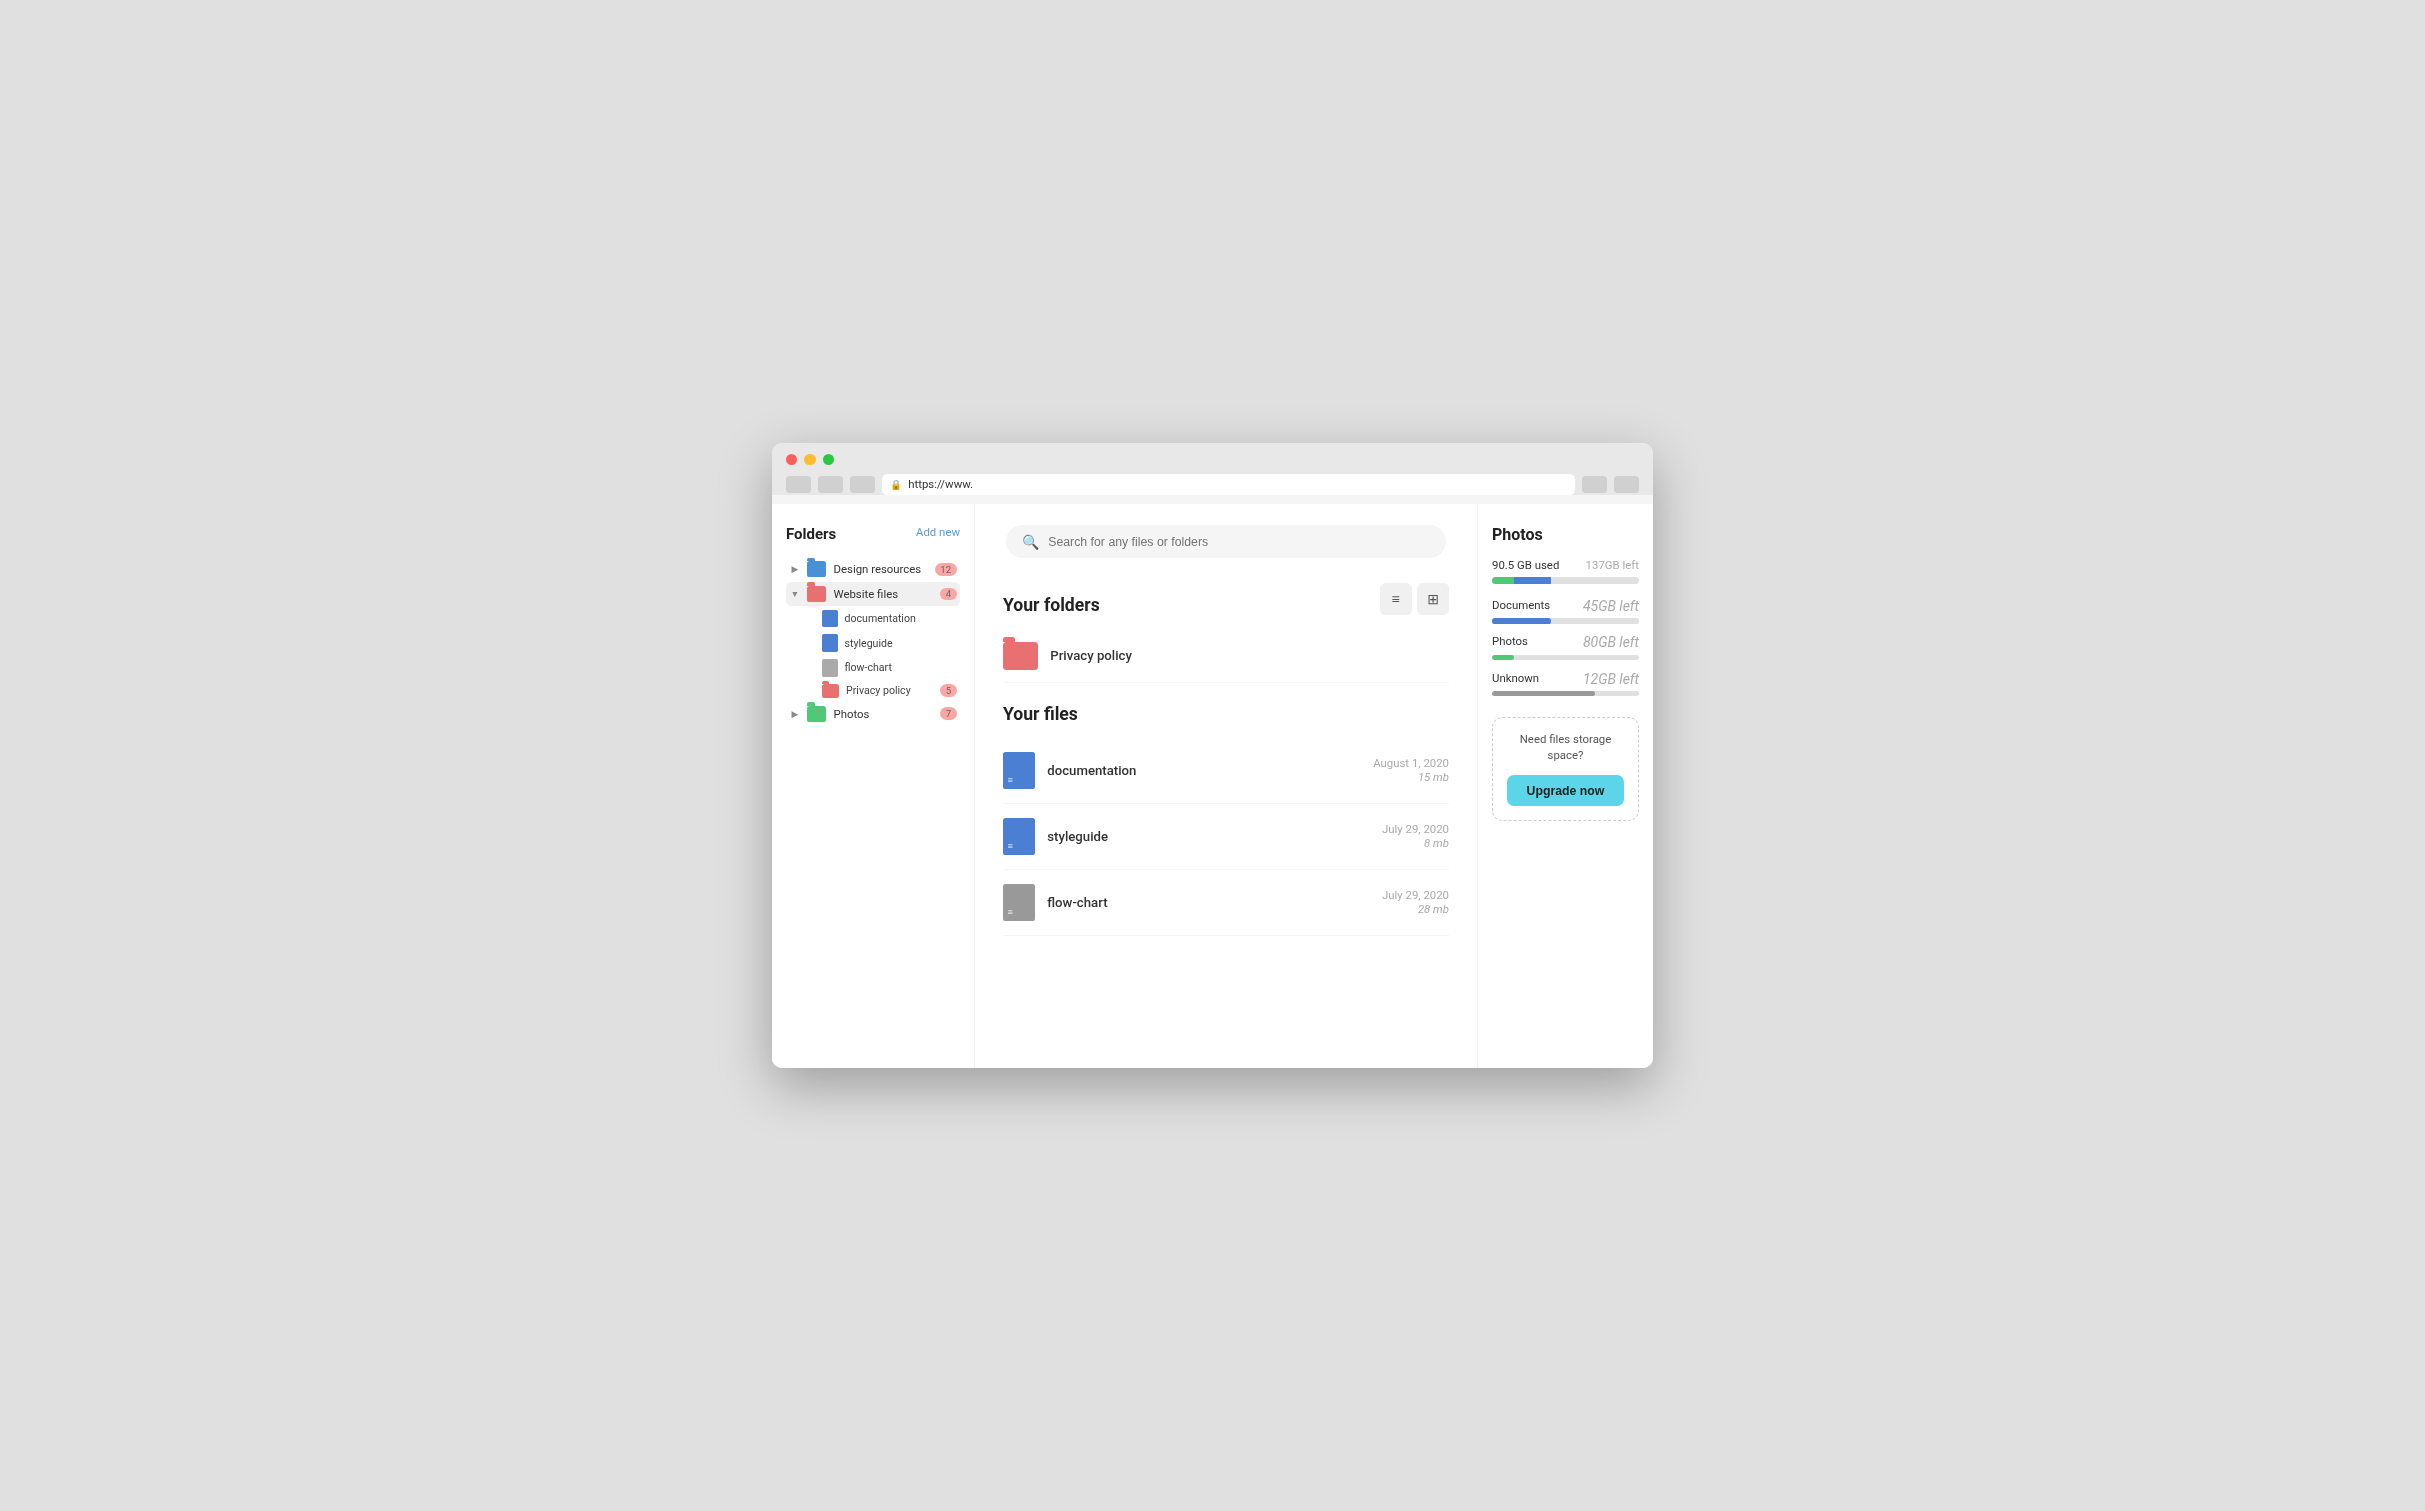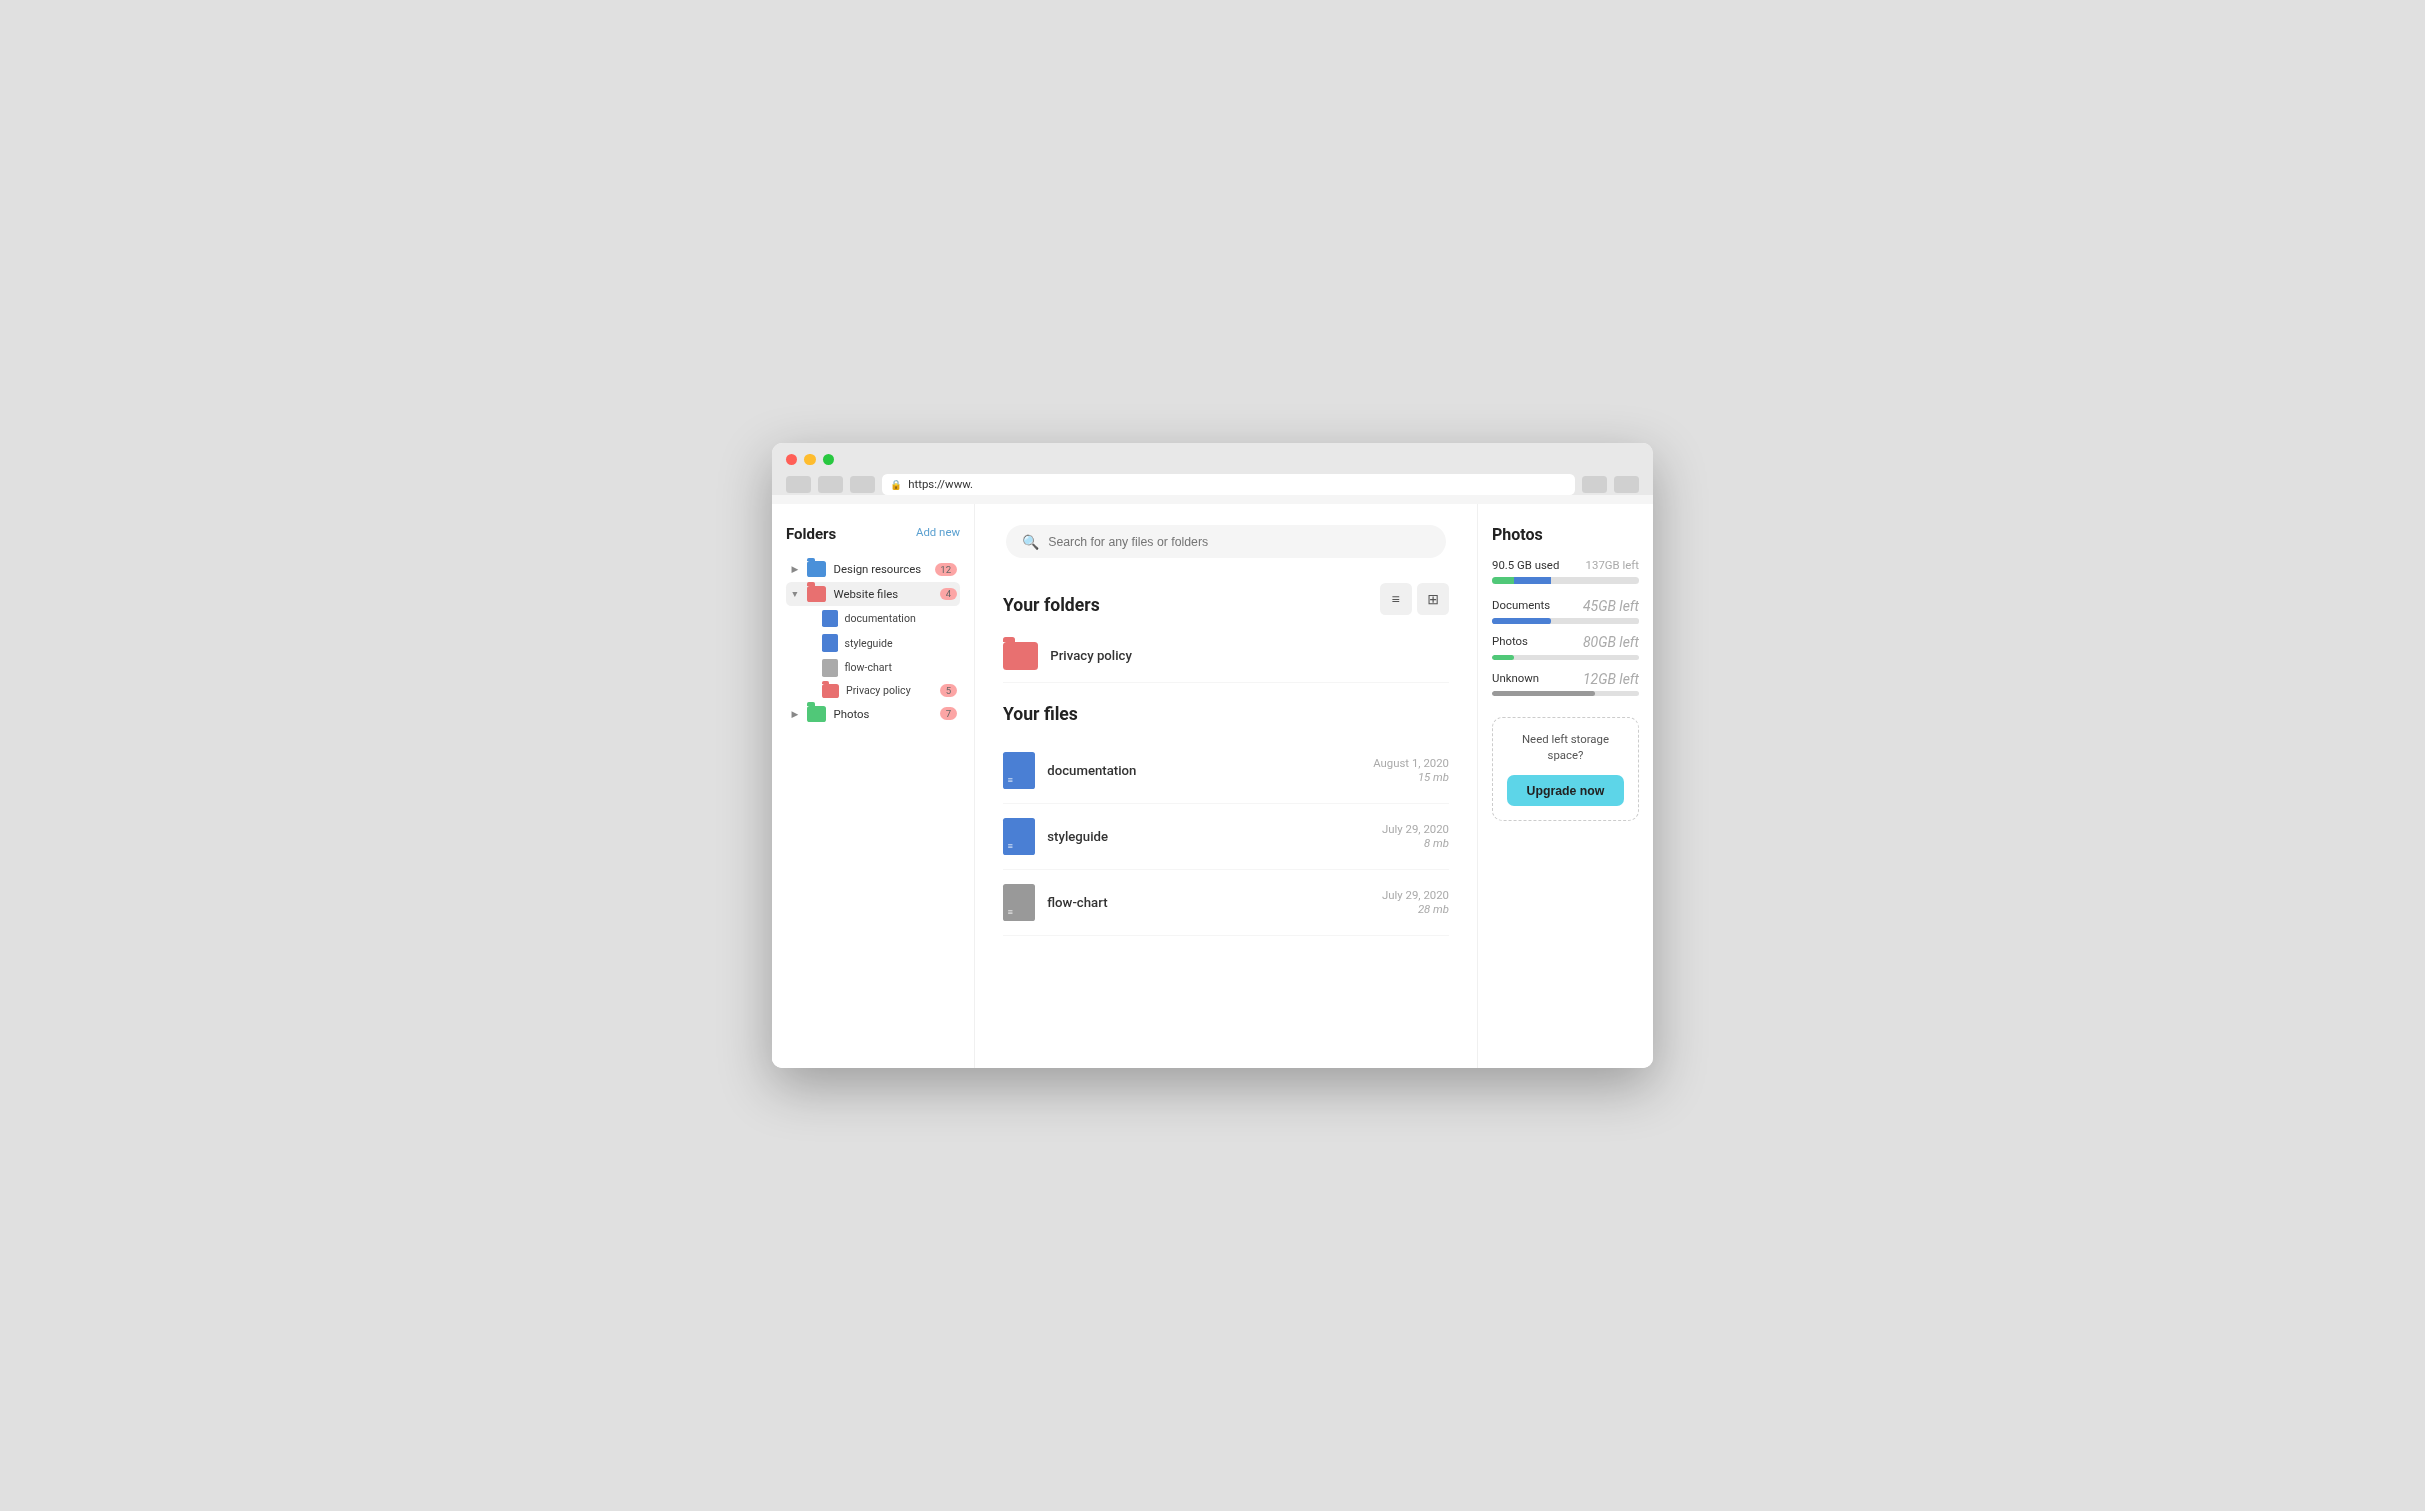--- a/index.html
+++ b/index.html
@@ -533,20 +533,20 @@
         <div class="category-header">
           <span class="category-name">Unknown</span>
           <span class="category-left">12GB left</span>
         </div>
         <div class="category-bar">
           <div style="width:70%;height:100%;background:#999;border-radius:2.6px;"></div>
         </div>
       </div>
 
       <div class="upgrade-box">
-        <div class="upgrade-text">Need left storage space?</div>
+        <div class="upgrade-text">Need files storage space?</div>
         <button class="upgrade-btn">Upgrade now</button>
       </div>
     </div>
 
   </div>
 </div>
 
 
 </body></html>

